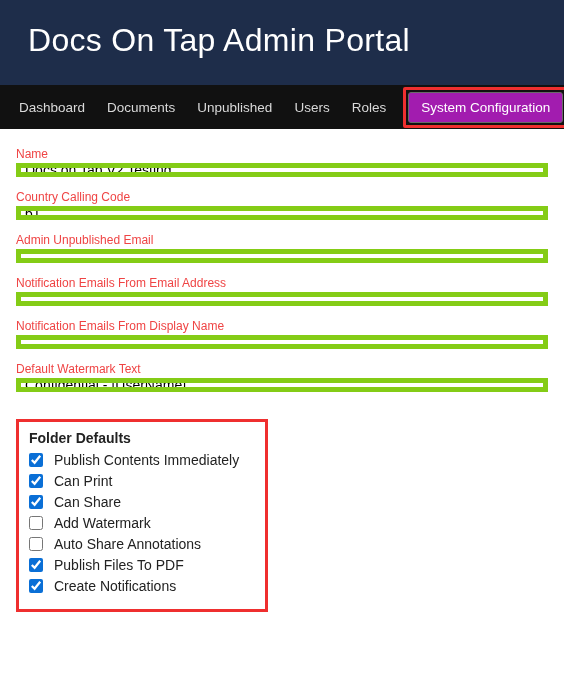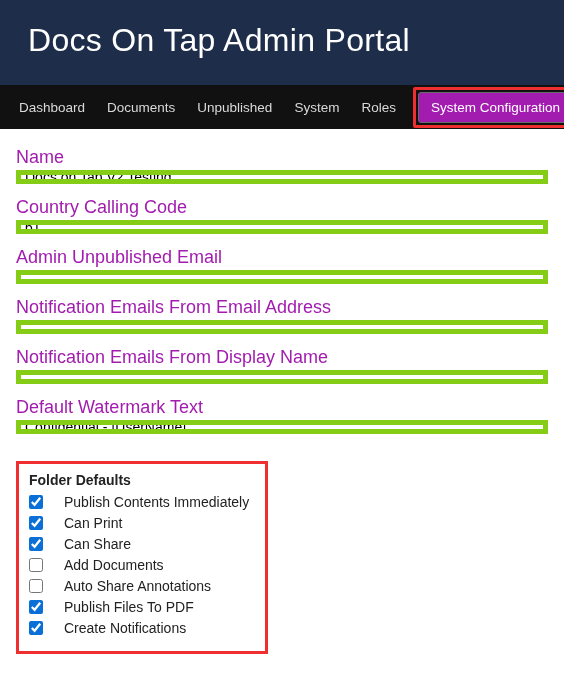--- a/index.html
+++ b/index.html
@@ -54,23 +54,23 @@
     white-space: nowrap;
   }
   .content {
     padding: 18px 16px 10px 16px;
   }
   .field {
     margin-bottom: 12px;
   }
   .field-label {
     display: block;
-    font-size: 18px;
+    font-size: 12px;
     margin-bottom: 1px;
-    color: #a21caf;
+    color: #ef4444;
   }
   .text-input {
     width: 100%;
     height: 14px;
     padding: 1px 4px;
     font-size: 14px;
     border: 5px solid #84cc16;
     background: #fff;
     font-family: inherit;
   }
@@ -100,21 +100,21 @@
   }
   .fd-title {
     font-weight: bold;
     font-size: 14px;
     margin-bottom: 6px;
   }
   .check-row {
     display: flex;
     align-items: center;
     margin: 5px 0;
-    gap: 21px;
+    gap: 11px;
   }
   .check-row input[type="checkbox"] {
     width: 14px;
     height: 14px;
     margin: 0;
     accent-color: #0a6fd6;
     cursor: pointer;
   }
   .check-row label {
     font-size: 14px;
@@ -125,21 +125,21 @@
 <body>
 
 <div class="header">
   <h1>Docs On Tap Admin Portal</h1>
 </div>
 
 <div class="navbar">
   <div class="nav-link">Dashboard</div>
   <div class="nav-link">Documents</div>
   <div class="nav-link">Unpublished</div>
-  <div class="nav-link">System</div>
+  <div class="nav-link">Users</div>
   <div class="nav-link">Roles</div>
   <div class="nav-spacer"></div>
   <div class="highlight-wrap">
     <div class="nav-button-active">System Configuration</div>
   </div>
 </div>
 
 <div class="content">
 
   <div class="field">
@@ -183,21 +183,21 @@
     <div class="check-row">
       <input type="checkbox" checked="" style="">
       <label>Can Print</label>
     </div>
     <div class="check-row">
       <input type="checkbox" checked="" style="">
       <label>Can Share</label>
     </div>
     <div class="check-row">
       <input type="checkbox" style="">
-      <label>Add Documents</label>
+      <label>Add Watermark</label>
     </div>
     <div class="check-row">
       <input type="checkbox" style="">
       <label>Auto Share Annotations</label>
     </div>
     <div class="check-row">
       <input type="checkbox" checked="" style="">
       <label>Publish Files To PDF</label>
     </div>
     <div class="check-row">

